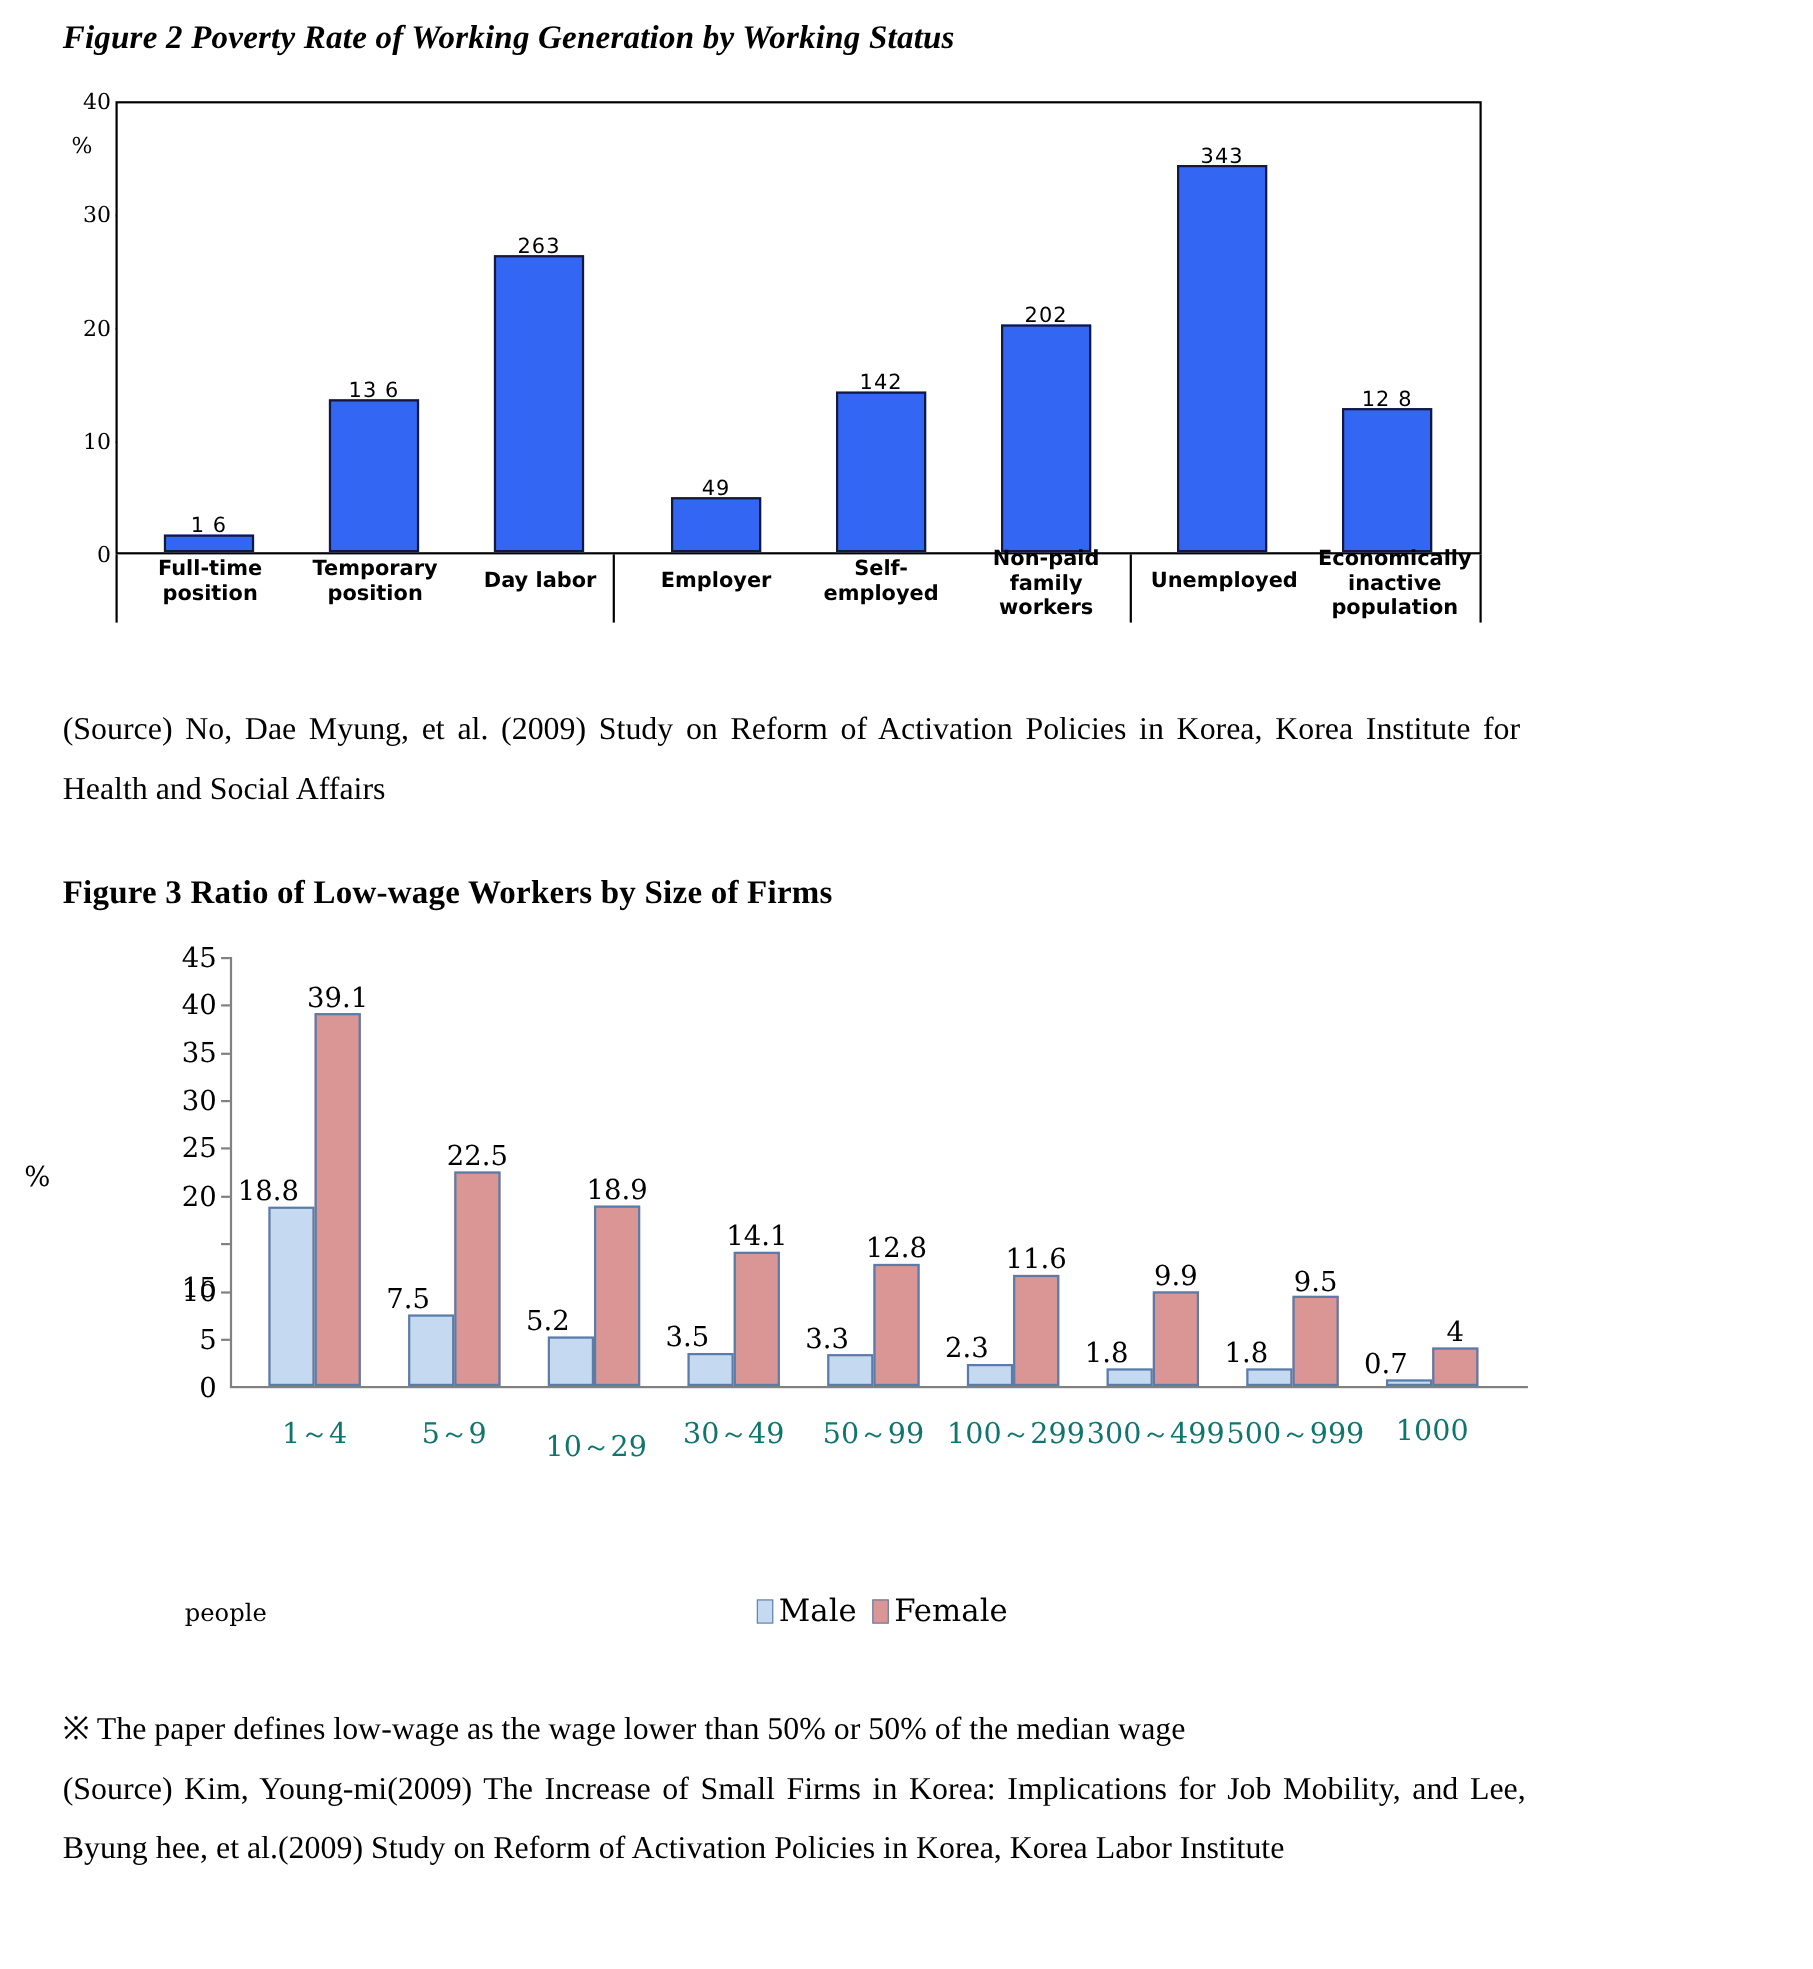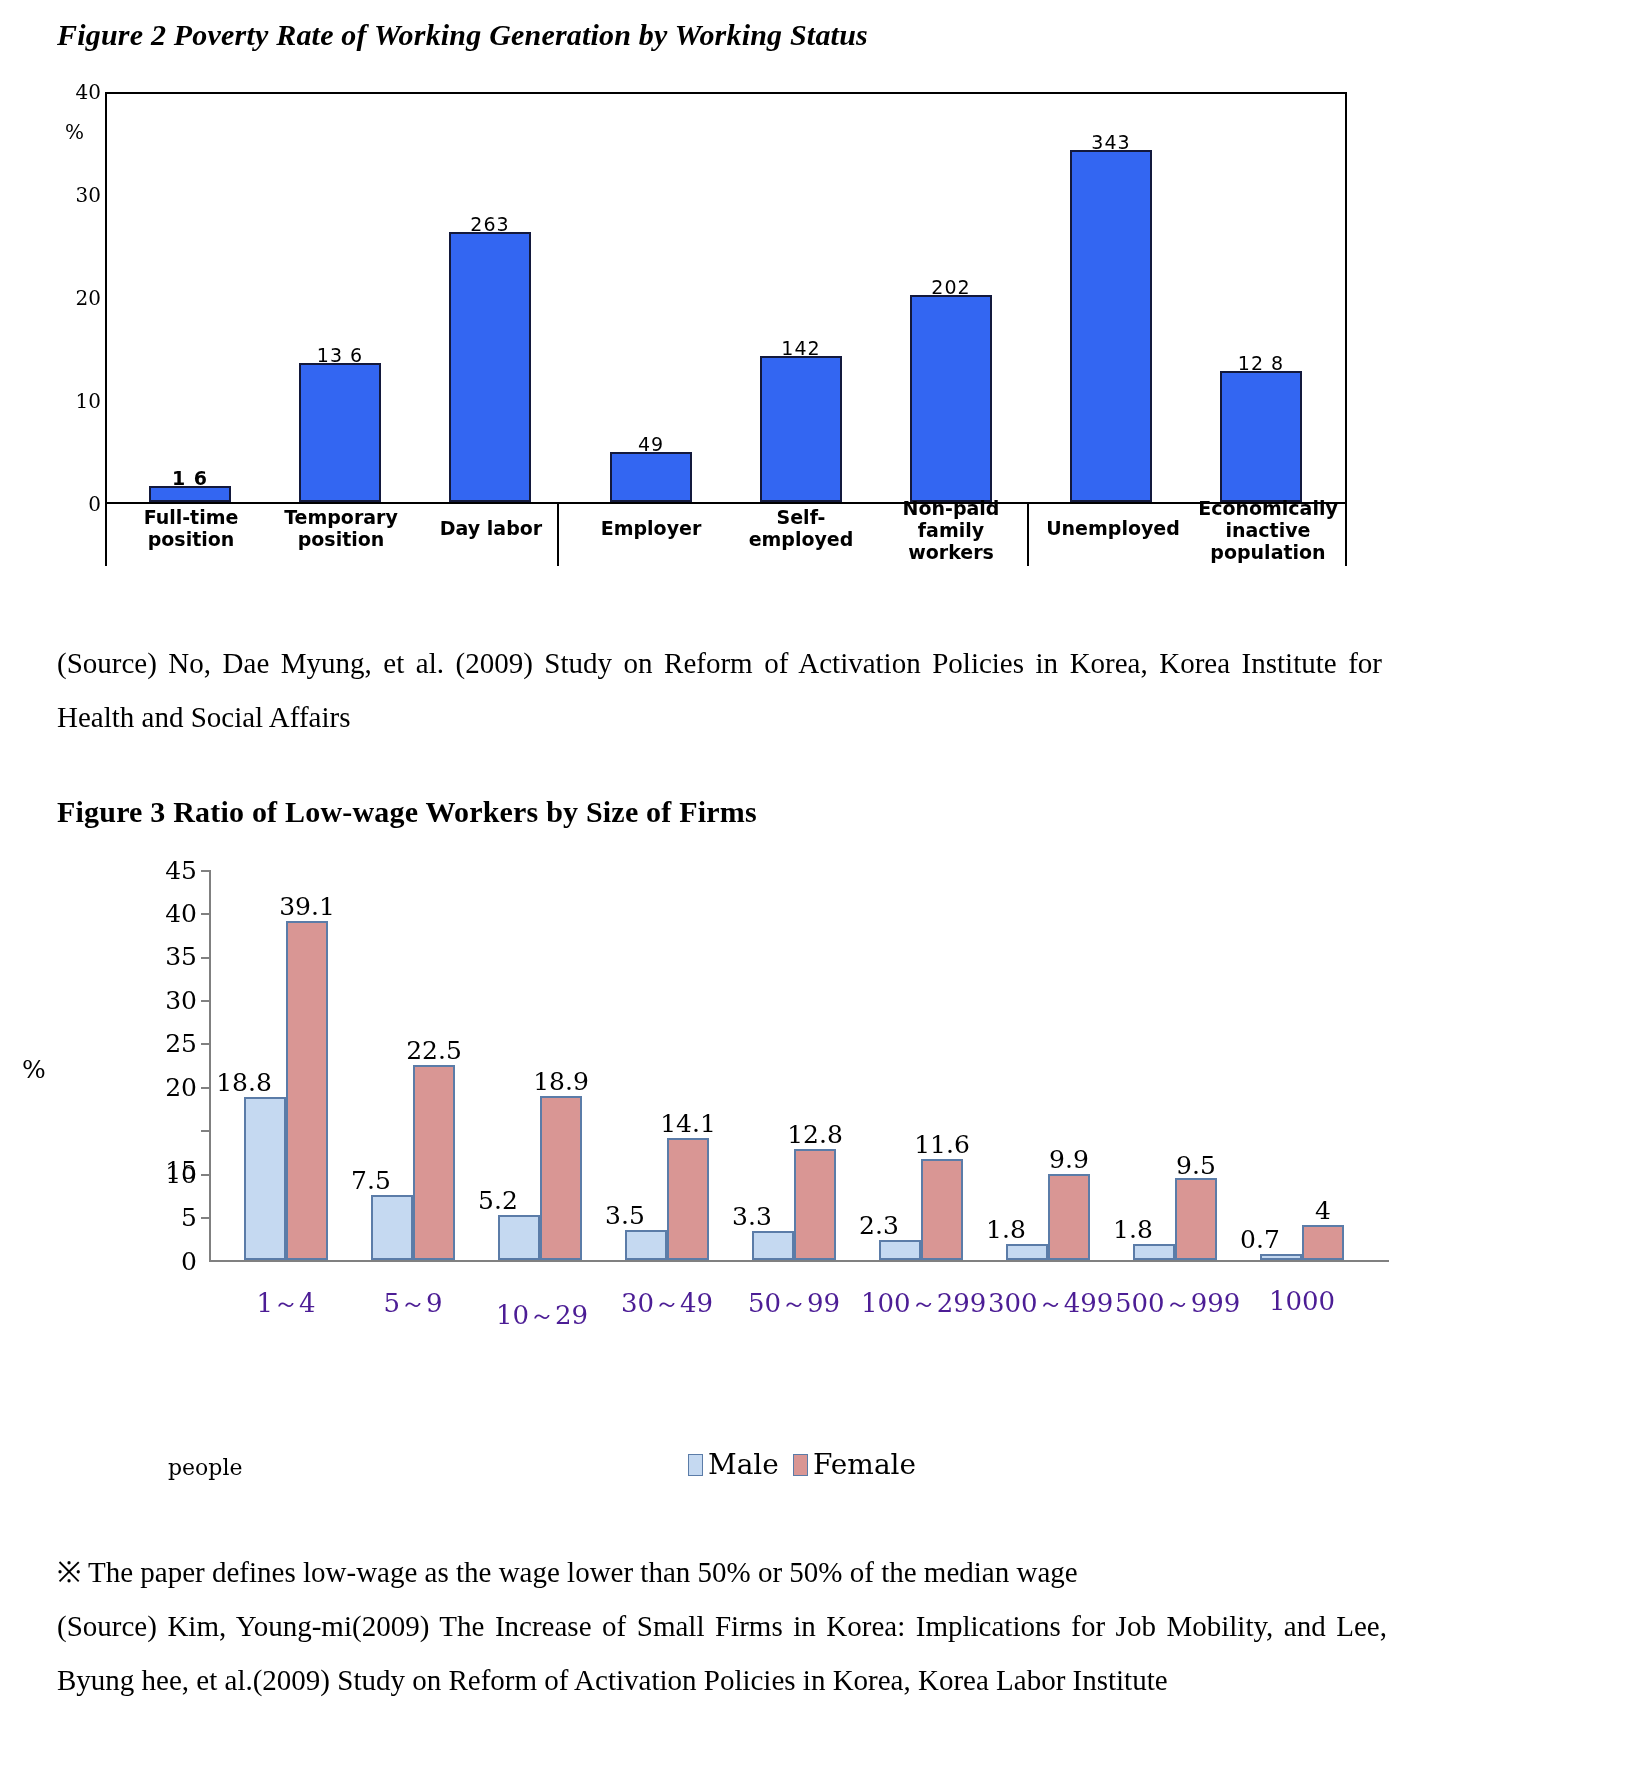--- a/index.html
+++ b/index.html
@@ -223,21 +223,21 @@
     text-align: center;
     white-space: nowrap;
   }
   .f3-cat {
     position: absolute;
     top: 416px;
     font-family: "DejaVu Serif", serif;
     font-size: 26px;
     text-align: center;
     white-space: nowrap;
-    color: #4c1d95;
+    color: #0f766e;
   }
   #fig3-people {
     position: absolute;
     left: 168px;
     top: 1455px;
     font-family: "DejaVu Serif", serif;
     font-size: 22px;
   }
   #fig3-legend {
     position: absolute;
@@ -285,21 +285,21 @@
 
       <div class="f2-bar" style="left:42px;   width:82px;  height:16px;"></div>
       <div class="f2-bar" style="left:192px;  width:82px;  height:139px;"></div>
       <div class="f2-bar" style="left:342px;  width:82px;  height:270px;"></div>
       <div class="f2-bar" style="left:503px;  width:82px;  height:50px;"></div>
       <div class="f2-bar" style="left:653px; width:82px;  height:146px;"></div>
       <div class="f2-bar" style="left:803px; width:82px; height:207px;"></div>
       <div class="f2-bar" style="left:963px;  width:82px;  height:352px;"></div>
       <div class="f2-bar" style="left:1113px; width:82px;  height:131px;"></div>
 
-      <div class="f2-val" style="left:42px;   width:82px; top:373px;font-weight:bold;">1 6</div>
+      <div class="f2-val" style="left:42px;   width:82px; top:373px;">1 6</div>
       <div class="f2-val" style="left:192px;  width:82px; top:250px;">13 6</div>
       <div class="f2-val" style="left:342px;  width:82px; top:119px;">263</div>
       <div class="f2-val" style="left:503px;  width:82px; top:339px;">49</div>
       <div class="f2-val" style="left:653px;  width:82px; top:243px;">142</div>
       <div class="f2-val" style="left:803px;  width:82px; top:182px;">202</div>
       <div class="f2-val" style="left:963px;  width:82px; top:37px;">343</div>
       <div class="f2-val" style="left:1113px; width:82px; top:258px;">12 8</div>
     </div>
   </div>
 

